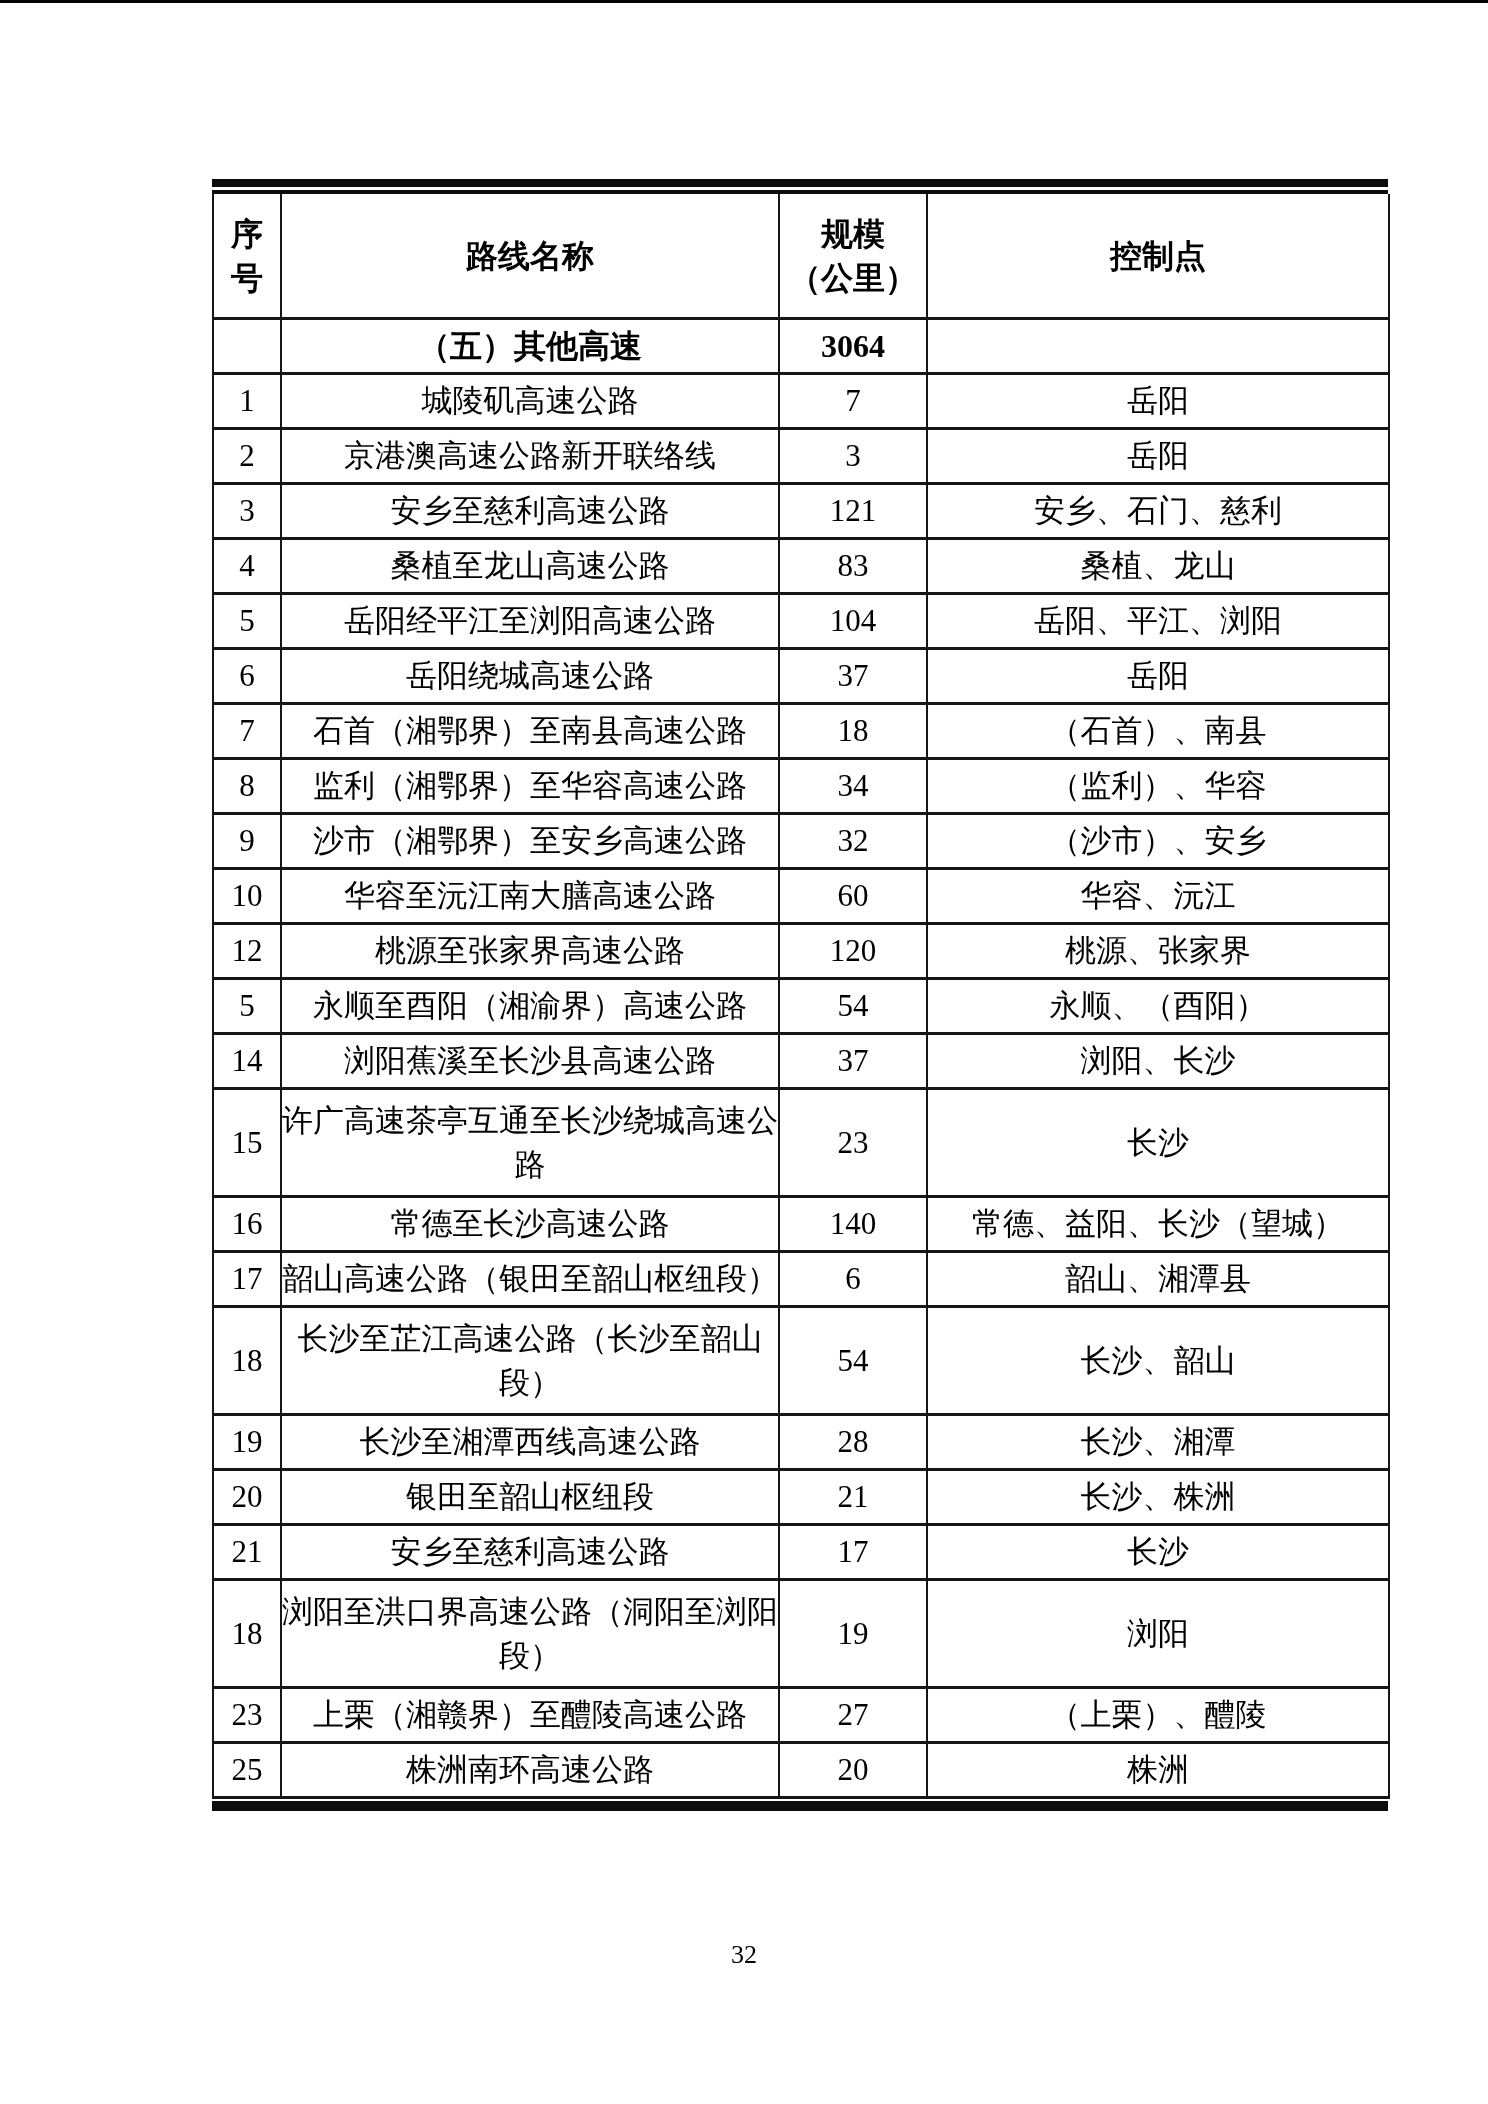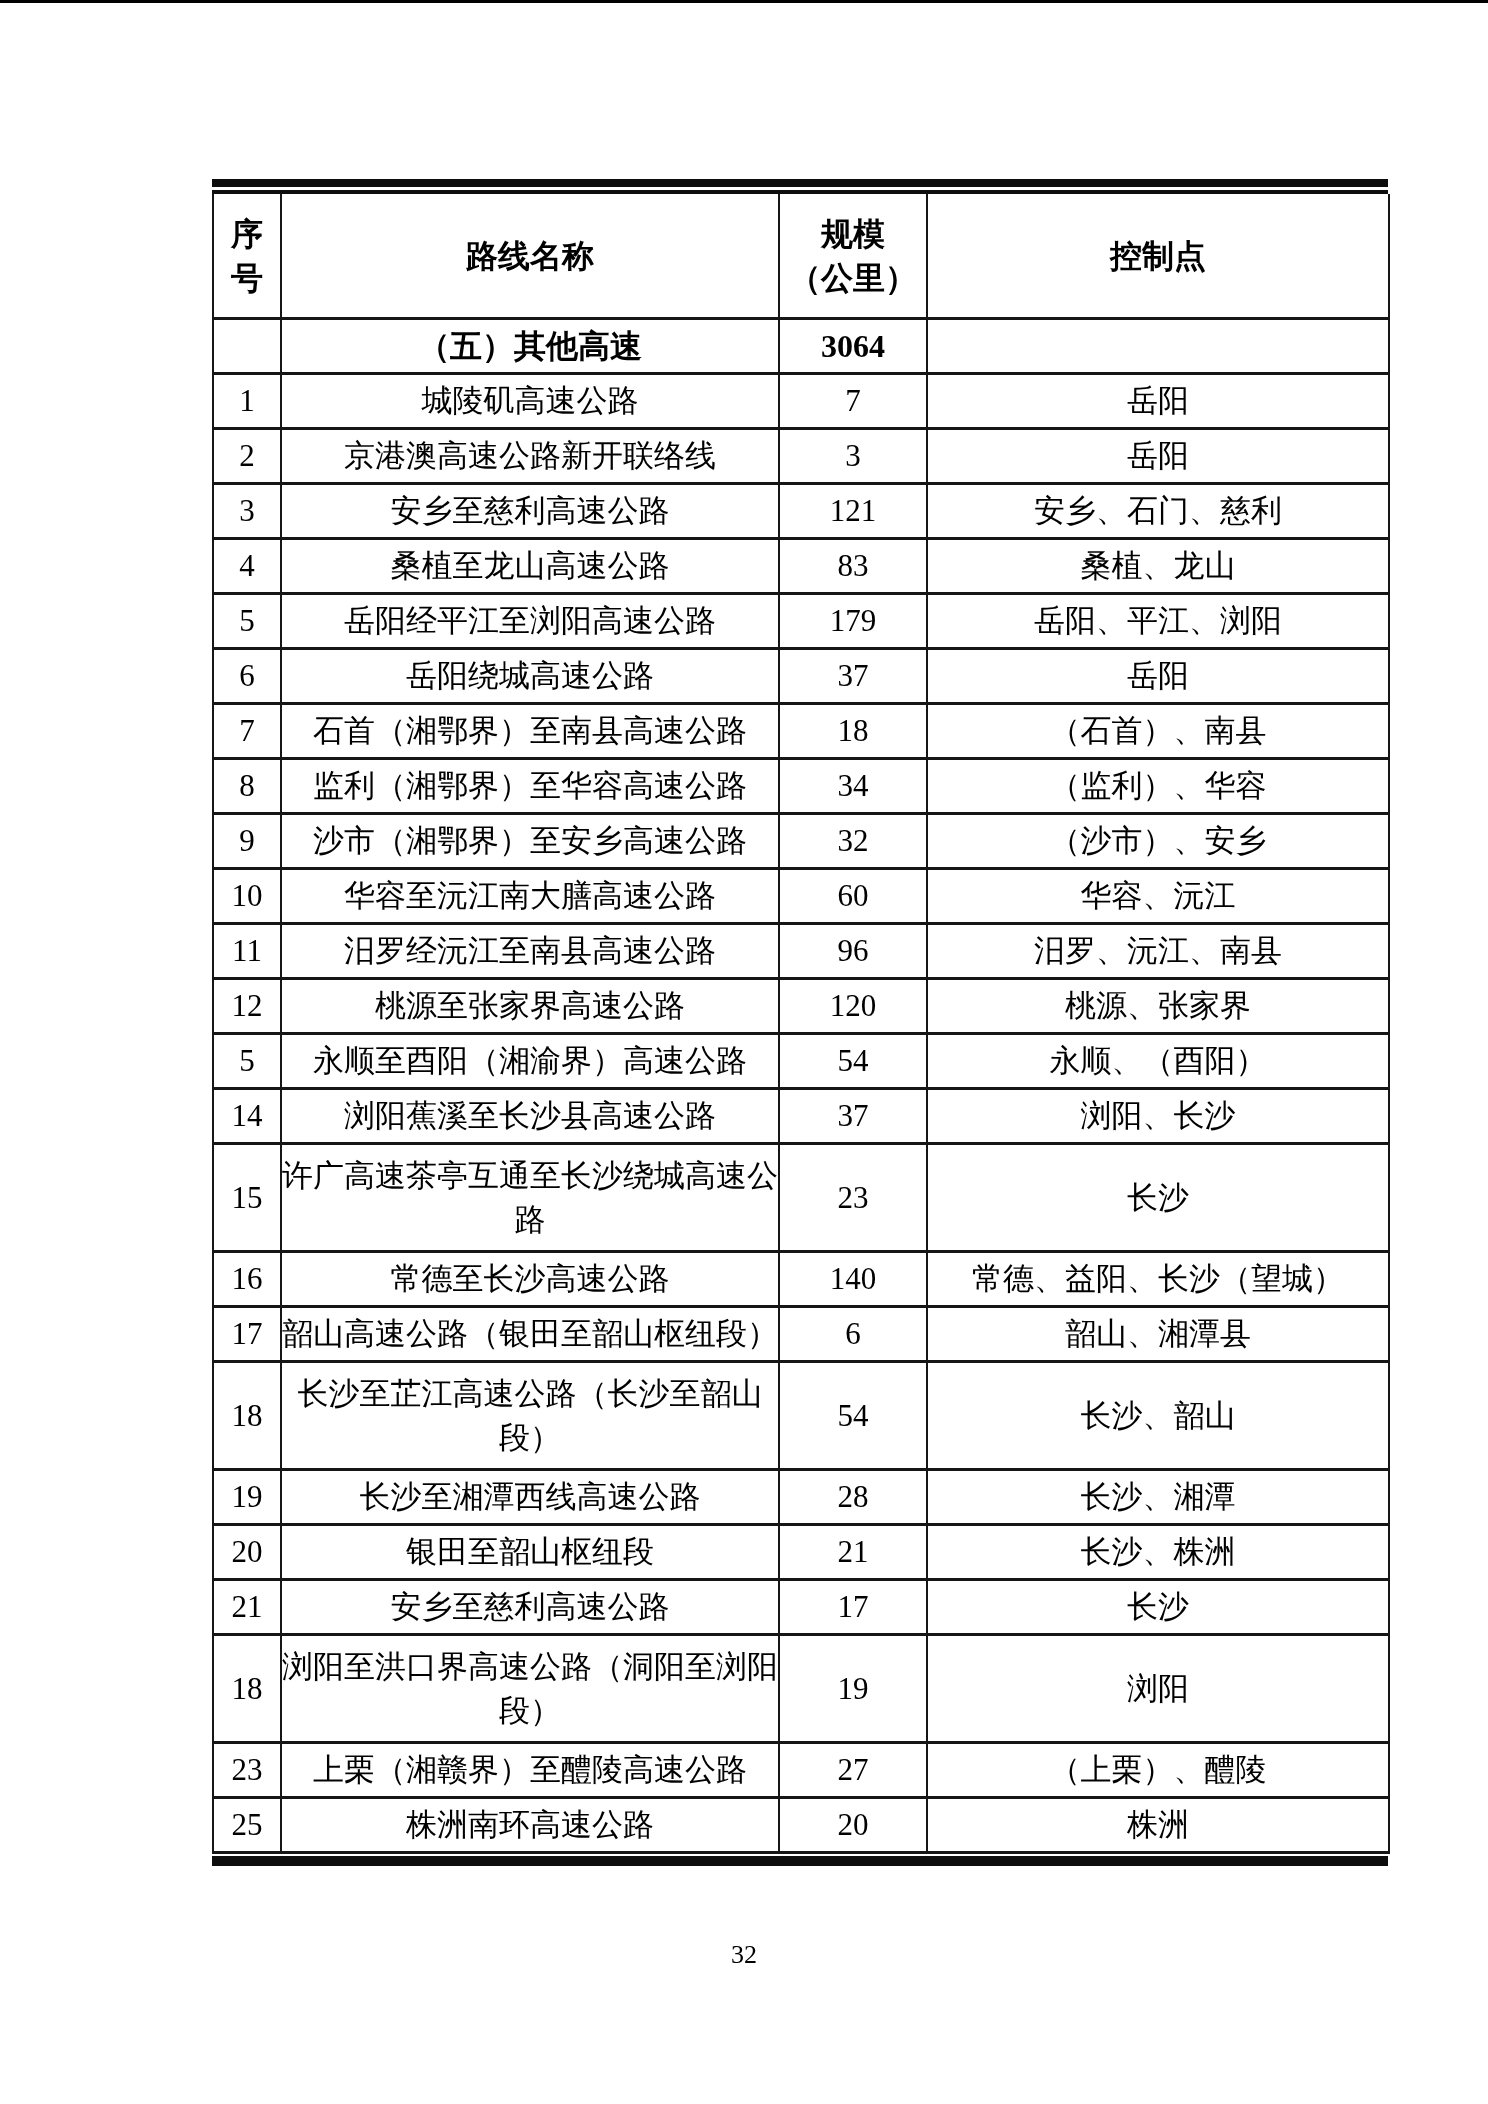--- a/index.html
+++ b/index.html
@@ -154,21 +154,21 @@
           </tr>
           <tr class="data-row">
             <td>4</td>
             <td class="name">桑植至龙山高速公路</td>
             <td>83</td>
             <td>桑植、龙山</td>
           </tr>
           <tr class="data-row">
             <td>5</td>
             <td class="name">岳阳经平江至浏阳高速公路</td>
-            <td>179</td>
+            <td>104</td>
             <td>岳阳、平江、浏阳</td>
           </tr>
           <tr class="data-row">
             <td>6</td>
             <td class="name">岳阳绕城高速公路</td>
             <td>37</td>
             <td>岳阳</td>
           </tr>
           <tr class="data-row">
             <td>7</td>
@@ -186,26 +186,20 @@
             <td>9</td>
             <td class="name">沙市（湘鄂界）至安乡高速公路</td>
             <td>32</td>
             <td>（沙市）、安乡</td>
           </tr>
           <tr class="data-row">
             <td>10</td>
             <td class="name">华容至沅江南大膳高速公路</td>
             <td>60</td>
             <td>华容、沅江</td>
-          </tr>
-          <tr class="data-row">
-            <td>11</td>
-            <td class="name">汨罗经沅江至南县高速公路</td>
-            <td>96</td>
-            <td>汨罗、沅江、南县</td>
           </tr>
           <tr class="data-row">
             <td>12</td>
             <td class="name">桃源至张家界高速公路</td>
             <td>120</td>
             <td>桃源、张家界</td>
           </tr>
           <tr class="data-row">
             <td>5</td>
             <td class="name">永顺至酉阳（湘渝界）高速公路</td>

